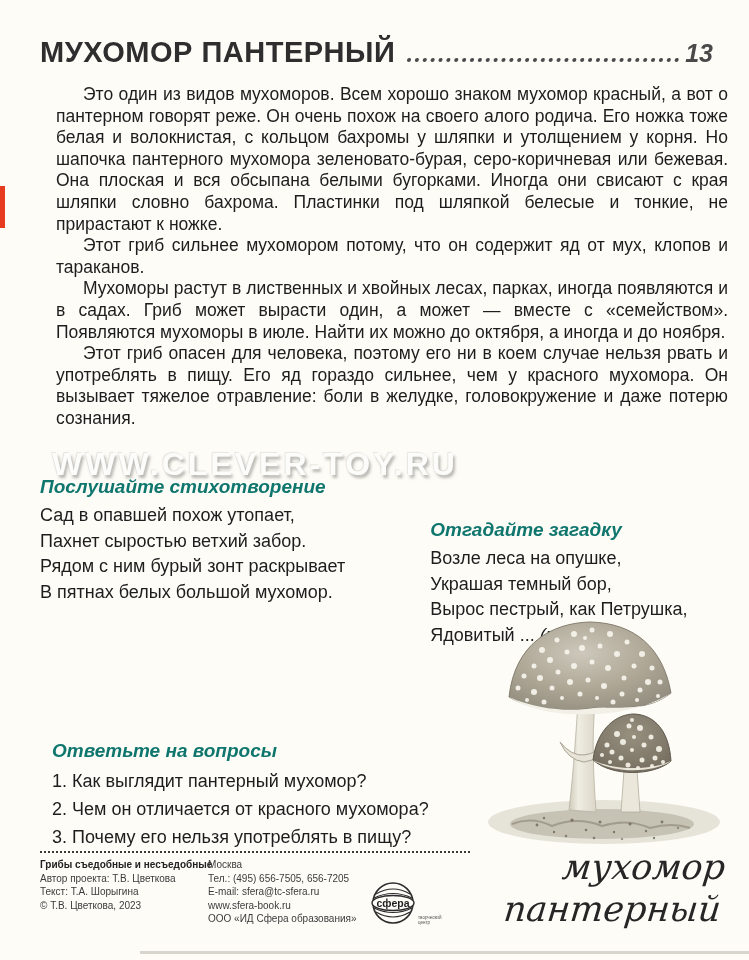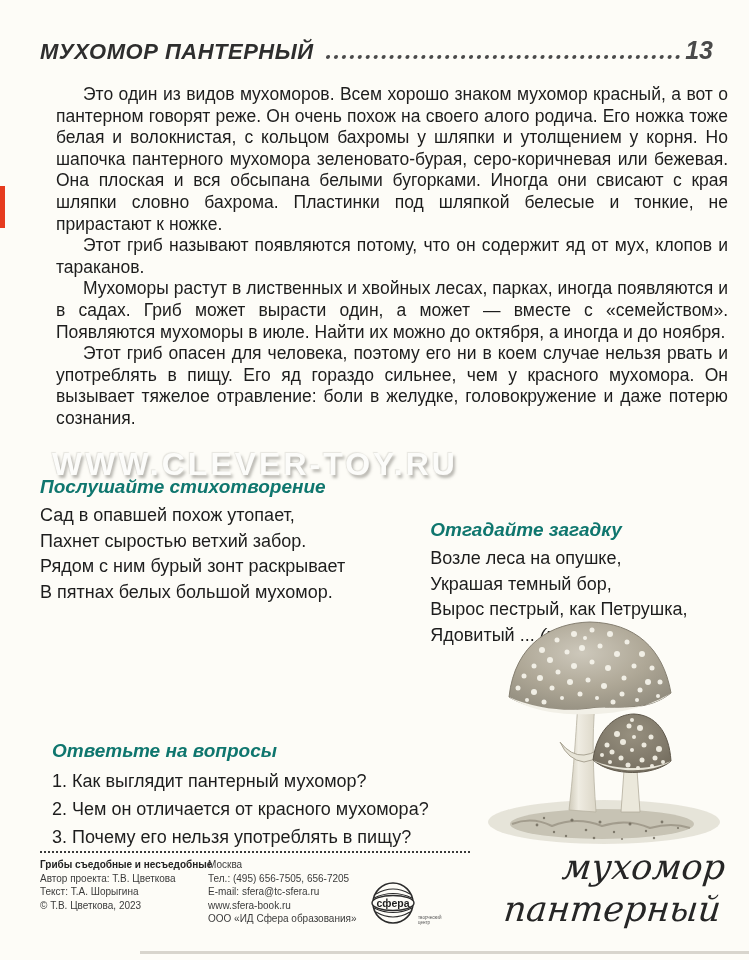--- a/index.html
+++ b/index.html
@@ -10,21 +10,21 @@
     color:#1d1d1d;
   }
   .page { position:absolute; inset:0; }
 
   
   .header {
     position:absolute; top:36px; left:40px; right:36px;
     display:flex; align-items:baseline;
   }
   .title {
-    font-size:22px; font-weight:bold; font-style:italic;
+    font-size:29px; font-weight:bold; 
     letter-spacing:0.5px; color:#2e2e2e; white-space:nowrap;
   }
   .leader {
     flex:1; border-bottom:4px dotted #4b4b4b;
     margin:0 6px 5px 12px; transform:skewX(-10deg);
   }
   .page-number {
     font-size:25px; font-style:italic; font-weight:bold; color:#4a4a4a;
   }
 
@@ -98,21 +98,21 @@
   <div class="red-edge-mark"></div>
 
   <div class="header">
     <div class="title">МУХОМОР ПАНТЕРНЫЙ</div>
     <div class="leader"></div>
     <div class="page-number">13</div>
   </div>
 
   <div class="article">
     <p>Это один из видов мухоморов. Всем хорошо знаком мухомор красный, а вот о пантерном говорят реже. Он очень похож на своего алого родича. Его ножка тоже белая и волокнистая, с кольцом бахромы у шляпки и утолщением у корня. Но шапочка пантерного мухомора зеленовато-бурая, серо-коричневая или бежевая. Она плоская и вся обсыпана белыми бугорками. Иногда они свисают с края шляпки словно бахрома. Пластинки под шляпкой белесые и тонкие, не прирастают к ножке.</p>
-    <p>Этот гриб называют появляются потому, что он содержит яд от мух, клопов и тараканов.</p>
+    <p>Этот гриб сильнее мухомором потому, что он содержит яд от мух, клопов и тараканов.</p>
     <p>Мухоморы растут в лиственных и хвойных лесах, парках, иногда появляются и в садах. Гриб может вырасти один, а может — вместе с «семейством». Появляются мухоморы в июле. Найти их можно до октября, а иногда и до ноября.</p>
     <p>Этот гриб опасен для человека, поэтому его ни в коем случае нельзя рвать и употреблять в пищу. Его яд гораздо сильнее, чем у красного мухомора. Он вызывает тяжелое отравление: боли в желудке, головокружение и даже потерю сознания.</p>
   </div>
 
   <div class="watermark">WWW.CLEVER-TOY.RU</div>
 
   <div class="columns">
     <div class="col-left">
       <div class="sec-heading">Послушайте стихотворение</div>
       <div class="verse-line">Сад в опавшей похож утопает,</div>

